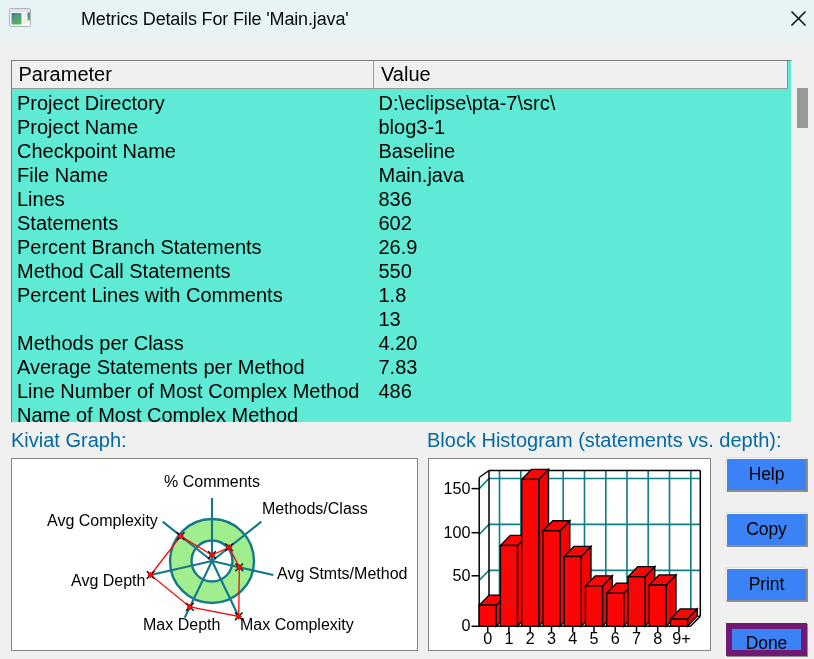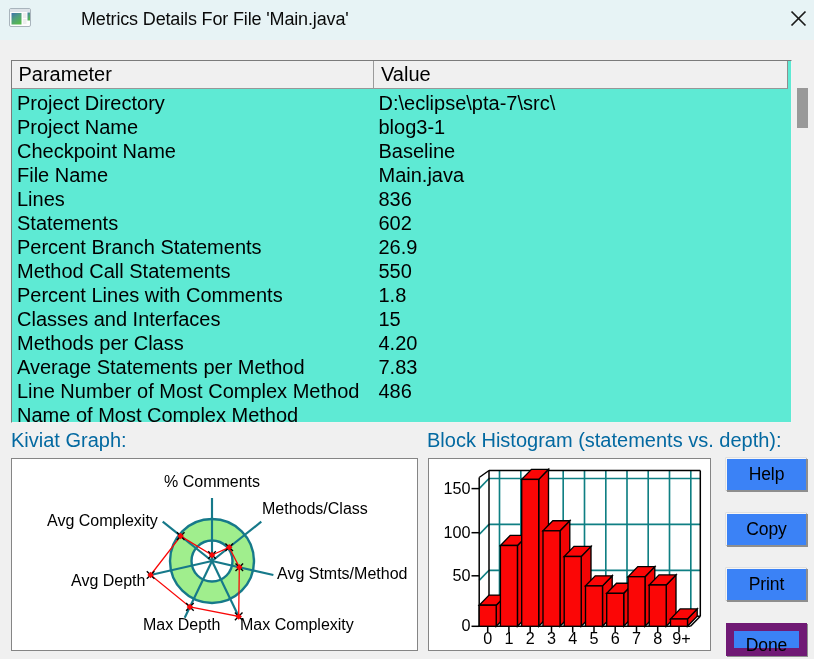--- a/index.html
+++ b/index.html
@@ -13,21 +13,21 @@
 .row { position:absolute; left:0; width:775px; height:24px; }
 .p { position:absolute; left:5px; font-size:20px; line-height:24px; white-space:pre; }
 .v { position:absolute; left:366.5px; font-size:20px; line-height:24px; white-space:pre; }
 .thumb { position:absolute; left:797px; top:88px; width:11px; height:40px; background:#999; }
 .lbl { position:absolute; font-size:20px; line-height:19px; color:#0369a1; }
 .panel { position:absolute; top:458px; background:#fff; border:1.5px solid #858585; }
 .klab { position:absolute; font-size:16px; line-height:18px; white-space:pre; }
 .btn { position:absolute; left:726px; width:81px; height:33px; background:#3b82f6;
   border:1px solid; border-color:#f6f6f6 #8e8e8e #8e8e8e #f6f6f6; box-shadow:1px 1px 0 #8e8e8e, -0.5px -0.5px 0 #cfcfcf;
   text-align:center; font-size:17.5px; line-height:31px; letter-spacing:-0.1px; }
-.btn.done { border:8px solid #701a75; line-height:29px; box-shadow:1px 1px 0 #8e8e8e; }
+.btn.done { border:6px solid #701a75; line-height:29px; box-shadow:1px 1px 0 #8e8e8e; }
 </style></head>
 <body>
 <div class="titlebar"></div>
 <svg class="abs" style="left:9px;top:8px" width="22" height="19" viewBox="0 0 22 19">
   <rect x="0.5" y="0.5" width="21" height="18" rx="1.5" fill="#fdfdfd" stroke="#a9b4bc"></rect>
   <rect x="1" y="1" width="20" height="3" fill="#dde3e8"></rect>
   <defs>
       <linearGradient id="gi" x1="0" y1="0" x2="0.6" y2="1">
     <stop offset="0" stop-color="#3f72ae"></stop>
         <stop offset="0.5" stop-color="#4f9f7e"></stop>
@@ -83,22 +83,21 @@
     </div>
 <div class="row" style="top:197.5px">
       <span class="p">Method Call Statements</span>
       <span class="v">550</span>
     </div>
 <div class="row" style="top:221.5px">
       <span class="p">Percent Lines with Comments</span>
       <span class="v">1.8</span>
     </div>
 <div class="row" style="top:245.5px">
-      <span class="p">Classes and Interfaces</span>
-      <span class="v">15</span>
+      <span class="v">13</span>
     </div>
 <div class="row" style="top:269.5px">
       <span class="p">Methods per Class</span>
       <span class="v">4.20</span>
     </div>
 <div class="row" style="top:293.5px">
       <span class="p">Average Statements per Method</span>
       <span class="v">7.83</span>
     </div>
 <div class="row" style="top:317.5px">

